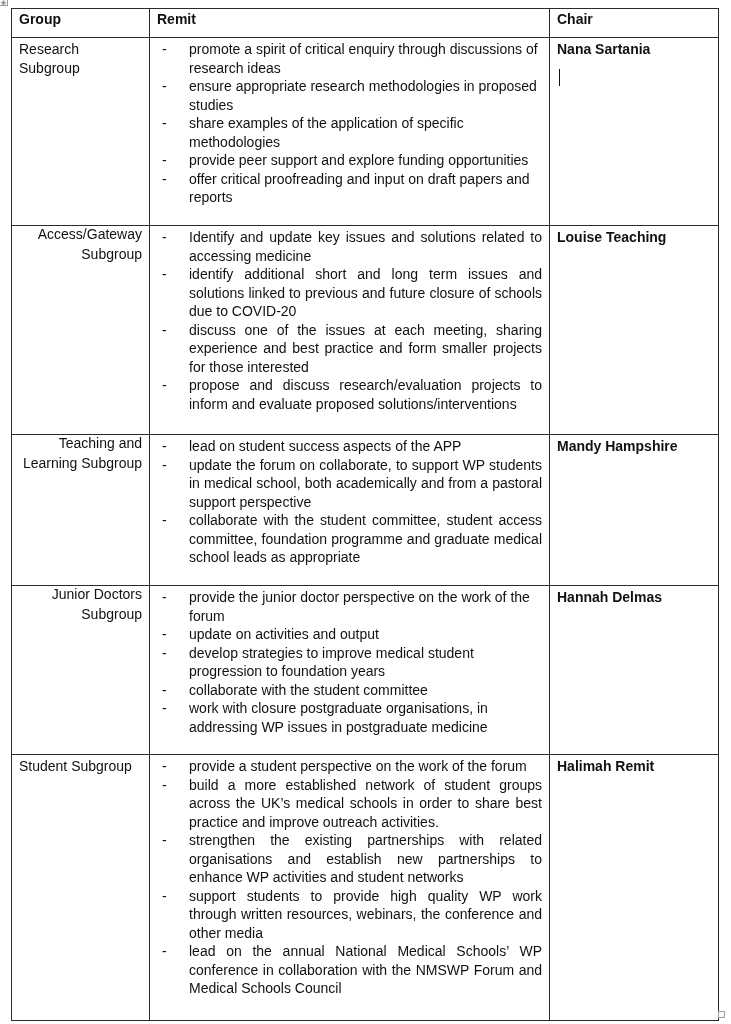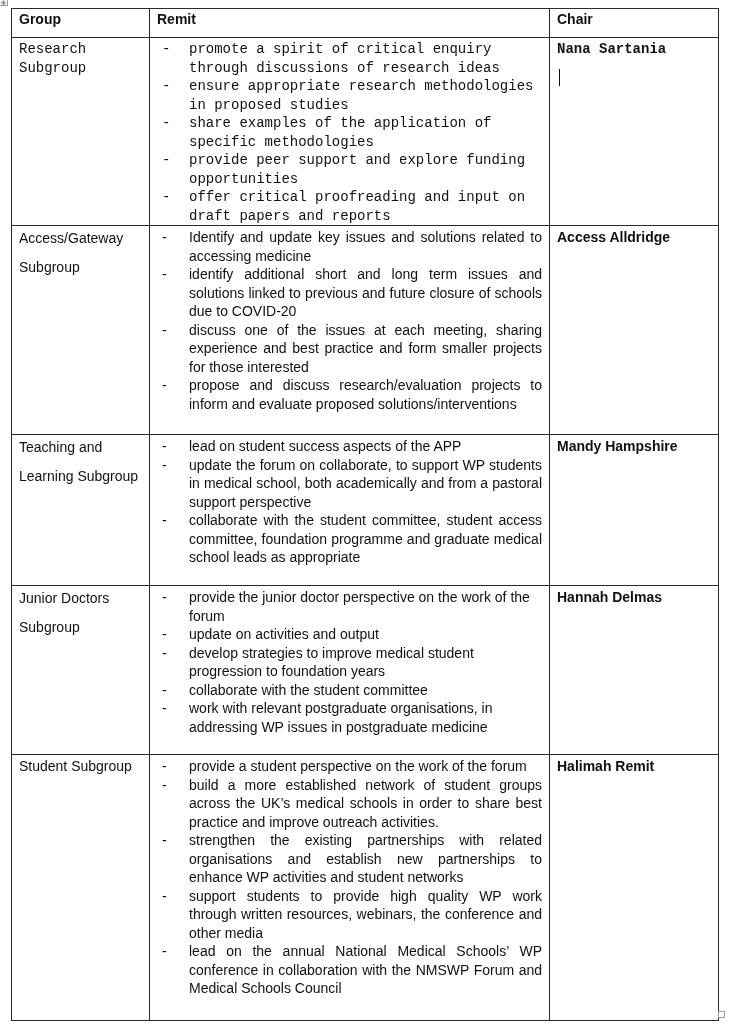--- a/index.html
+++ b/index.html
@@ -58,35 +58,36 @@
       padding: 0 7px 0 7px;
     }
     col.c-group { width: 138px; }
     col.c-remit { width: 400px; }
     col.c-chair { width: 169px; }
     th {
       font-weight: bold;
       height: 27px;
       padding-top: 1px !important;
     }
-    tr.row-research td   { height: 185px; font-family: Liberation Mono, monospace; }
+    tr.row-research td   { height: 185px; }
     tr.row-access td     { height: 206px; }
     tr.row-teaching td   { height: 148px; }
     tr.row-junior td     { height: 166px; }
     tr.row-student td    { height: 263px; margin-left: 16px; }
 
     td.group-cell {
       padding-top: 2px !important;
     }
     .group-name {
       white-space: pre-line;
     }
     .group-name.spaced {
-      line-height: 29px;
+      line-height: 20px;
       margin-top: -4px;
+      text-align: right;
     }
     td.chair-cell {
       font-weight: bold;
       padding-top: 2px !important;
     }
     .cursor {
       display: block;
       width: 1px;
       height: 17px;
       background: #111;
@@ -159,21 +160,21 @@
       </td>
       <td class="remit-cell">
         <ul class="bullets justify">
             <li><span class="dash">-</span><span>Identify and update key issues and solutions related to accessing medicine</span></li>
             <li><span class="dash">-</span><span>identify additional short and long term issues and solutions linked to previous and future closure of schools due to COVID-20</span></li>
             <li><span class="dash">-</span><span>discuss one of the issues at each meeting, sharing experience and best practice and form smaller projects for those interested</span></li>
             <li><span class="dash">-</span><span>propose and discuss research/evaluation projects to inform and evaluate proposed solutions/interventions</span></li>
           </ul>
       </td>
       <td class="chair-cell">
-        <div>Access Alldridge</div>
+        <div>Louise Teaching</div>
       </td>
     </tr>
     <tr class="row-teaching">
       <td class="group-cell">
         <div class="group-name spaced">Teaching and
 Learning Subgroup</div>
       </td>
       <td class="remit-cell">
         <ul class="bullets justify">
             <li><span class="dash">-</span><span>lead on student success aspects of the APP</span></li>
@@ -189,21 +190,21 @@
       <td class="group-cell">
         <div class="group-name spaced">Junior Doctors
 Subgroup</div>
       </td>
       <td class="remit-cell">
         <ul class="bullets">
             <li><span class="dash">-</span><span>provide the junior doctor perspective on the work of the forum</span></li>
             <li><span class="dash">-</span><span>update on activities and output</span></li>
             <li><span class="dash">-</span><span>develop strategies to improve medical student progression to foundation years</span></li>
             <li><span class="dash">-</span><span>collaborate with the student committee</span></li>
-            <li><span class="dash">-</span><span>work with relevant postgraduate organisations, in addressing WP issues in postgraduate medicine</span></li>
+            <li><span class="dash">-</span><span>work with closure postgraduate organisations, in addressing WP issues in postgraduate medicine</span></li>
           </ul>
       </td>
       <td class="chair-cell">
         <div>Hannah Delmas</div>
       </td>
     </tr>
     <tr class="row-student">
       <td class="group-cell">
         <div class="group-name">Student Subgroup</div>
       </td>

